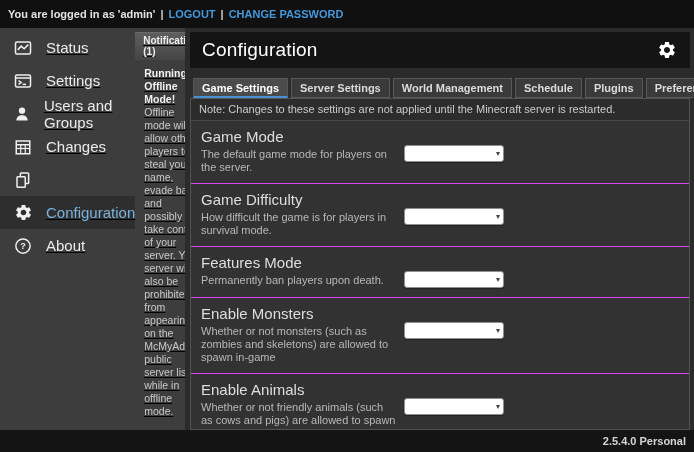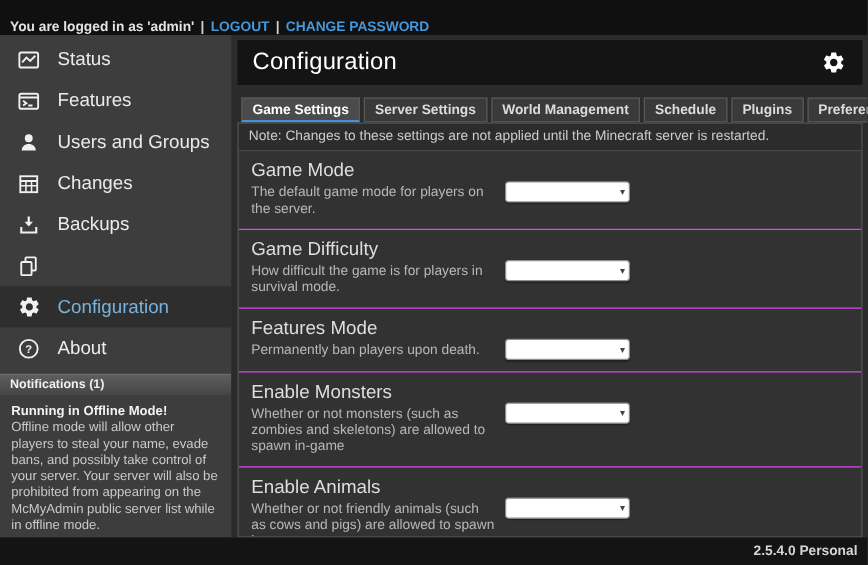--- a/index.html
+++ b/index.html
@@ -1,30 +1,30 @@
 <!DOCTYPE html>
 <html><head>
 <meta charset="utf-8">
 <style>
   * { margin:0; padding:0; box-sizing:border-box; }
   html,body { width:694px; height:452px; overflow:hidden; }
   body { font-family:"Liberation Sans", sans-serif; background:#2b2b2b; }
   .screen { width:694px; height:452px; display:flex; flex-direction:column; background:#2b2b2b; }
 
   
-  .topbar { height:28px; flex:0 0 28px; background:#101010; display:flex; align-items:flex-end;
+  .topbar { height:28px; flex:0 0 28px; background:#101010; display:flex; align-items:center;
             padding-left:8px; font-size:11px; font-weight:bold; color:#e3e3e3; gap:5px; }
   .topbar a { color:#4598dc; text-decoration:none; cursor:pointer; }
   .topbar .sep { color:#cfcfcf; }
 
   
   .app { flex:1 1 auto; display:flex; min-height:0; }
 
   
-  .sidebar { width:185px; flex:0 0 185px; background:#3d3d3d; display:flex; flex-direction:column; overflow:hidden; }
+  .sidebar { width:185px; flex:0 0 185px; background:#3d3d3d; display:flex; flex-direction:row; overflow:hidden;text-decoration:underline; }
   .nav { padding-top:3px; }
   .nav-item { height:33px; display:flex; align-items:center; padding-left:13px; cursor:pointer; }
   .nav-item .icon { width:20px; height:20px; margin-right:13px; display:flex; align-items:center; justify-content:center; }
   .nav-item .icon svg { display:block; }
   .nav-item .label { font-size:15px; color:#ebebeb; }
   .nav-item.active { background:#2e2e2e; }
   .nav-item.active .label { color:#79b2dc; }
 
   .notif { margin-top:4px; }
   .notif-header { background:linear-gradient(#5e5e5e,#454545); border-top:1px solid #6a6a6a;
@@ -92,21 +92,21 @@
 
         <div class="nav-item">
           <span class="icon">
             <svg width="18" height="18" viewBox="0 0 24 24">
                 <rect x="2" y="4" width="20" height="16" rx="2" fill="none" stroke="#f0f0f0" stroke-width="2"></rect>
                 <line x1="2" y1="8" x2="22" y2="8" stroke="#f0f0f0" stroke-width="2"></line>
                 <polyline points="6,11.5 9.5,14 6,16.5" fill="none" stroke="#f0f0f0" stroke-width="2"></polyline>
                 <line x1="11.5" y1="16.5" x2="16" y2="16.5" stroke="#f0f0f0" stroke-width="2"></line>
               </svg>
           </span>
-          <span class="label">Features</span>
+          <span class="label">Settings</span>
         </div>
 
         <div class="nav-item">
           <span class="icon">
             <svg width="18" height="18" viewBox="0 0 24 24">
                 <circle cx="12" cy="7.5" r="4.2" fill="#f0f0f0"></circle>
                 <path d="M4.5,20.5 c0-4.5 3.4-7 7.5-7 s7.5,2.5 7.5,7 z" fill="#f0f0f0"></path>
               </svg>
           </span>
           <span class="label">Users and Groups</span>
@@ -118,30 +118,20 @@
                 <rect x="3" y="4" width="18" height="17" fill="none" stroke="#f0f0f0" stroke-width="2"></rect>
                 <line x1="3" y1="9" x2="21" y2="9" stroke="#f0f0f0" stroke-width="2"></line>
                 <line x1="3" y1="14" x2="21" y2="14" stroke="#f0f0f0" stroke-width="1.6"></line>
                 <line x1="9" y1="9" x2="9" y2="21" stroke="#f0f0f0" stroke-width="1.6"></line>
                 <line x1="15" y1="9" x2="15" y2="21" stroke="#f0f0f0" stroke-width="1.6"></line>
               </svg>
           </span>
           <span class="label">Changes</span>
         </div>
 
-        <div class="nav-item">
-          <span class="icon">
-            <svg width="18" height="18" viewBox="0 0 24 24">
-                <path d="M12,3 v9" stroke="#f0f0f0" stroke-width="2.4" fill="none"></path>
-                <path d="M7.5,8.5 L12,13.5 L16.5,8.5 z" fill="#f0f0f0"></path>
-                <path d="M4,14 v6 h16 v-6" fill="none" stroke="#f0f0f0" stroke-width="2.2"></path>
-              </svg>
-          </span>
-          <span class="label">Backups</span>
-        </div>
 
         <div class="nav-item">
           <span class="icon">
             <svg width="18" height="18" viewBox="0 0 24 24">
                 <rect x="8.5" y="2.5" width="11" height="14" rx="1" fill="none" stroke="#f0f0f0" stroke-width="2"></rect>
                 <rect x="4" y="7.5" width="11" height="14" rx="1" fill="#3d3d3d" stroke="#f0f0f0" stroke-width="2"></rect>
               </svg>
           </span>
         </div>
 

